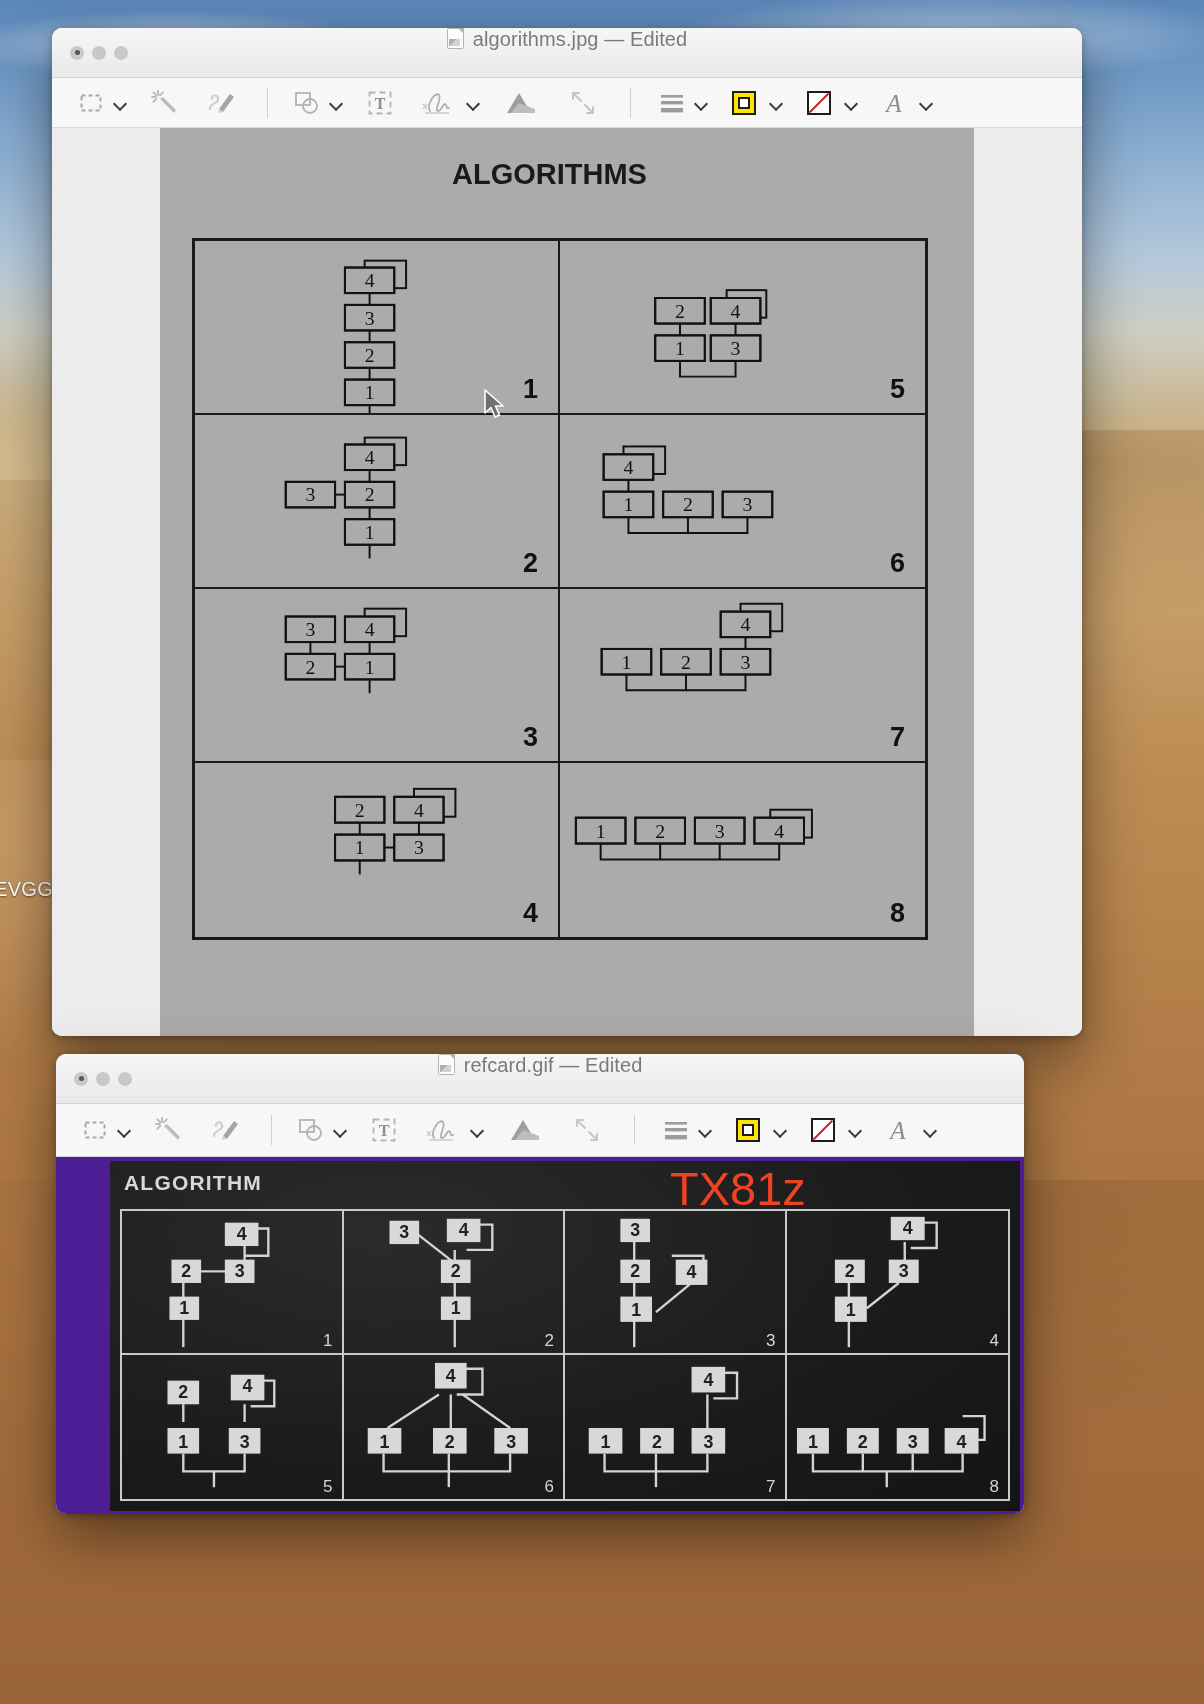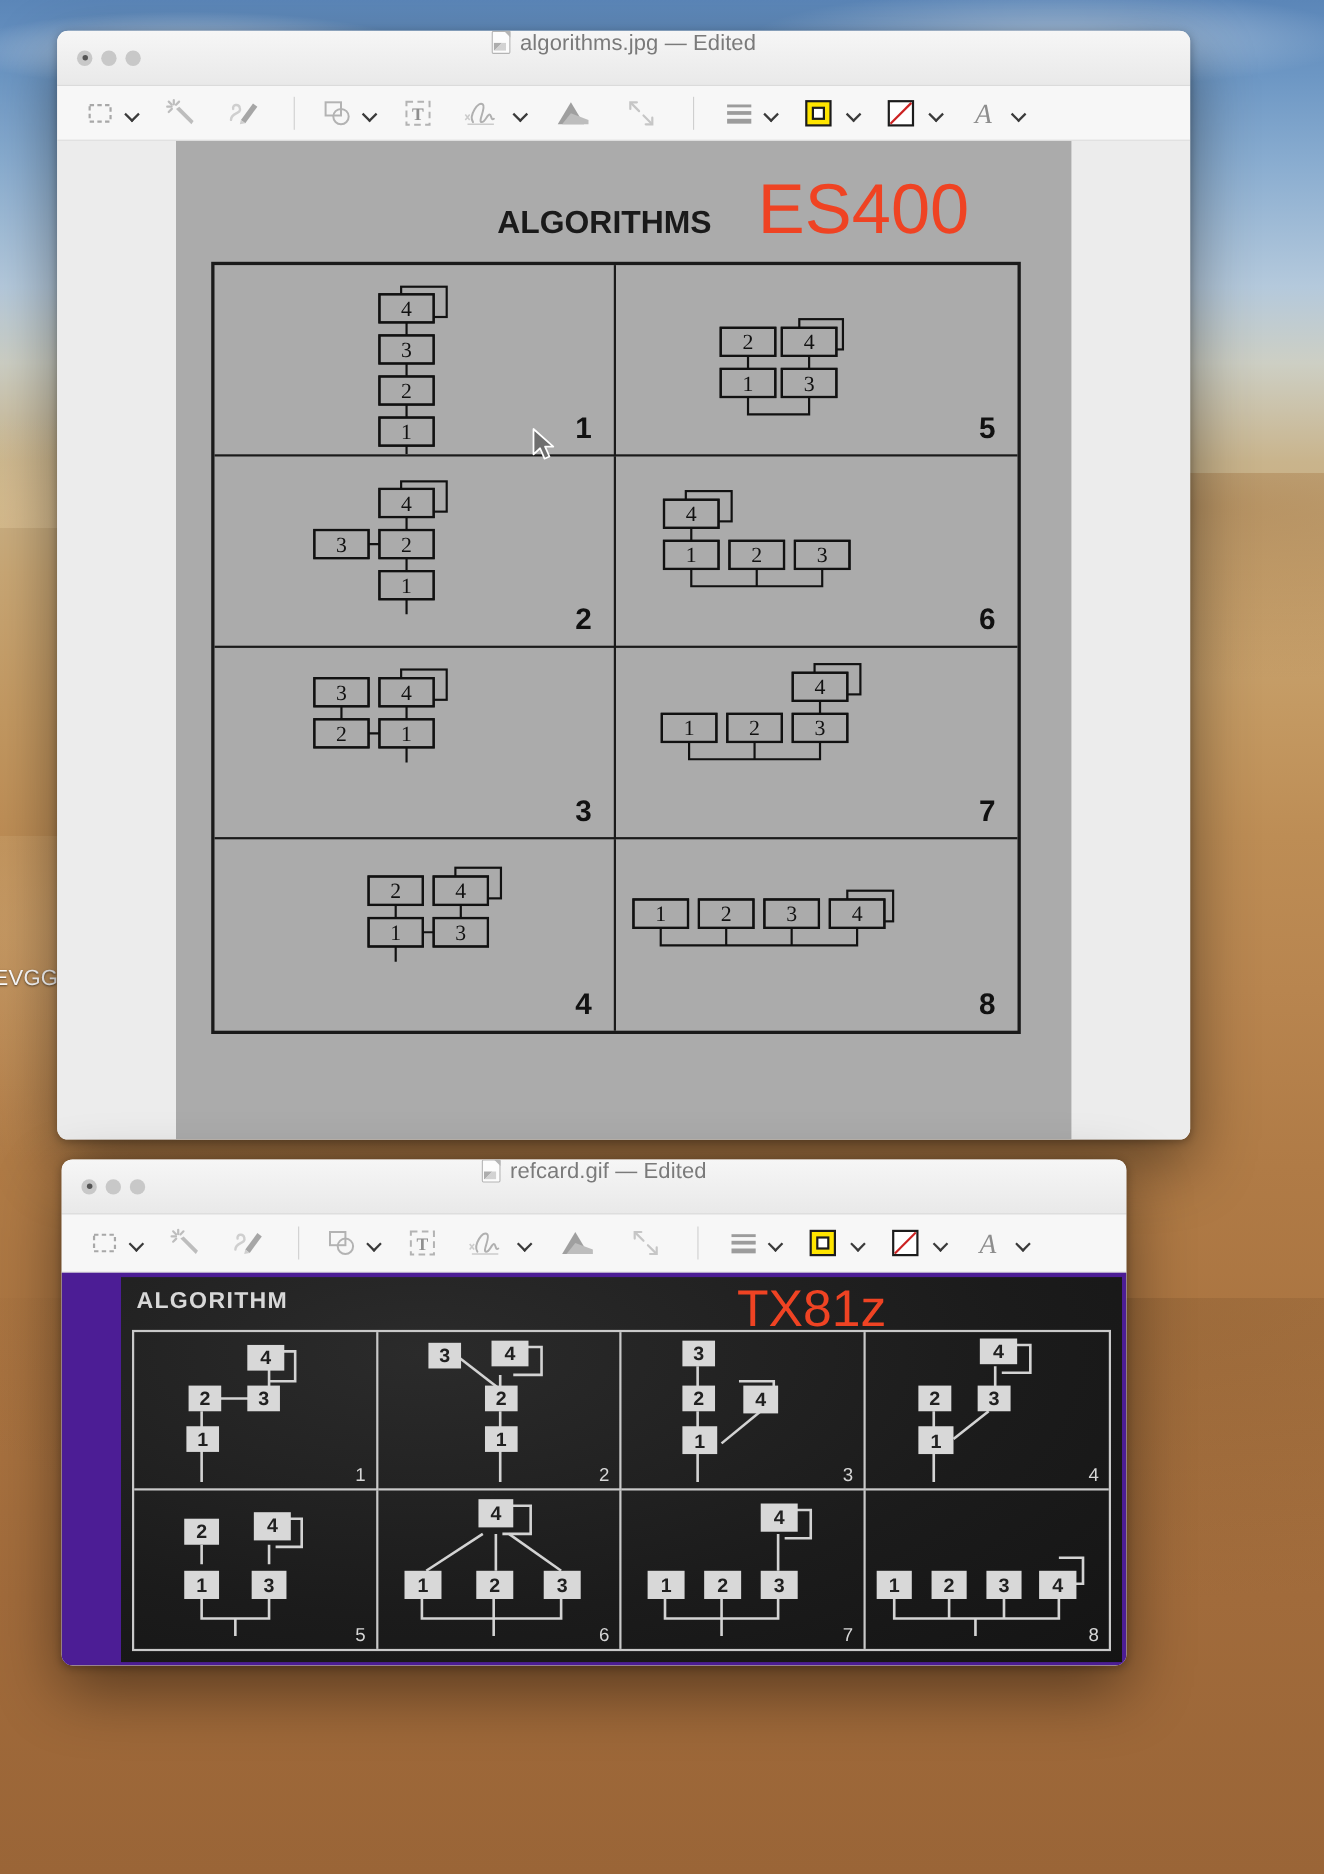--- a/index.html
+++ b/index.html
@@ -342,21 +342,20 @@
         </div>
         <span class="chev"></span>
       </div>
     </div>
 
     <div class="canvas-area" style="position:absolute;left:0;top:100px;right:0;bottom:0;">
       <div class="sheet" style="left:108px; top:0px; width:814px; height:908px;">
 
         <div class="sheet-head" style="left:292px; top:30px;">
           <span class="sheet-title" style="font-size:29px;">ALGORITHMS</span>
-          <span class="sheet-model" style="font-size:64px; margin-left:42px; line-height:1;">ES400</span>
         </div>
 
         <div class="grid" style="left:32px; top:110px; width:736px; height:702px;">
 
           <div class="cell">
             <svg class="algo-svg" viewBox="0 0 368 175" preserveAspectRatio="none">
               <g stroke="#111" stroke-width="2" fill="none">
                 <rect x="172" y="20" width="42" height="28"></rect>
                 <rect x="152" y="27" width="50" height="26" fill="#ababab"></rect>
                 <rect x="152" y="27" width="50" height="26"></rect>

